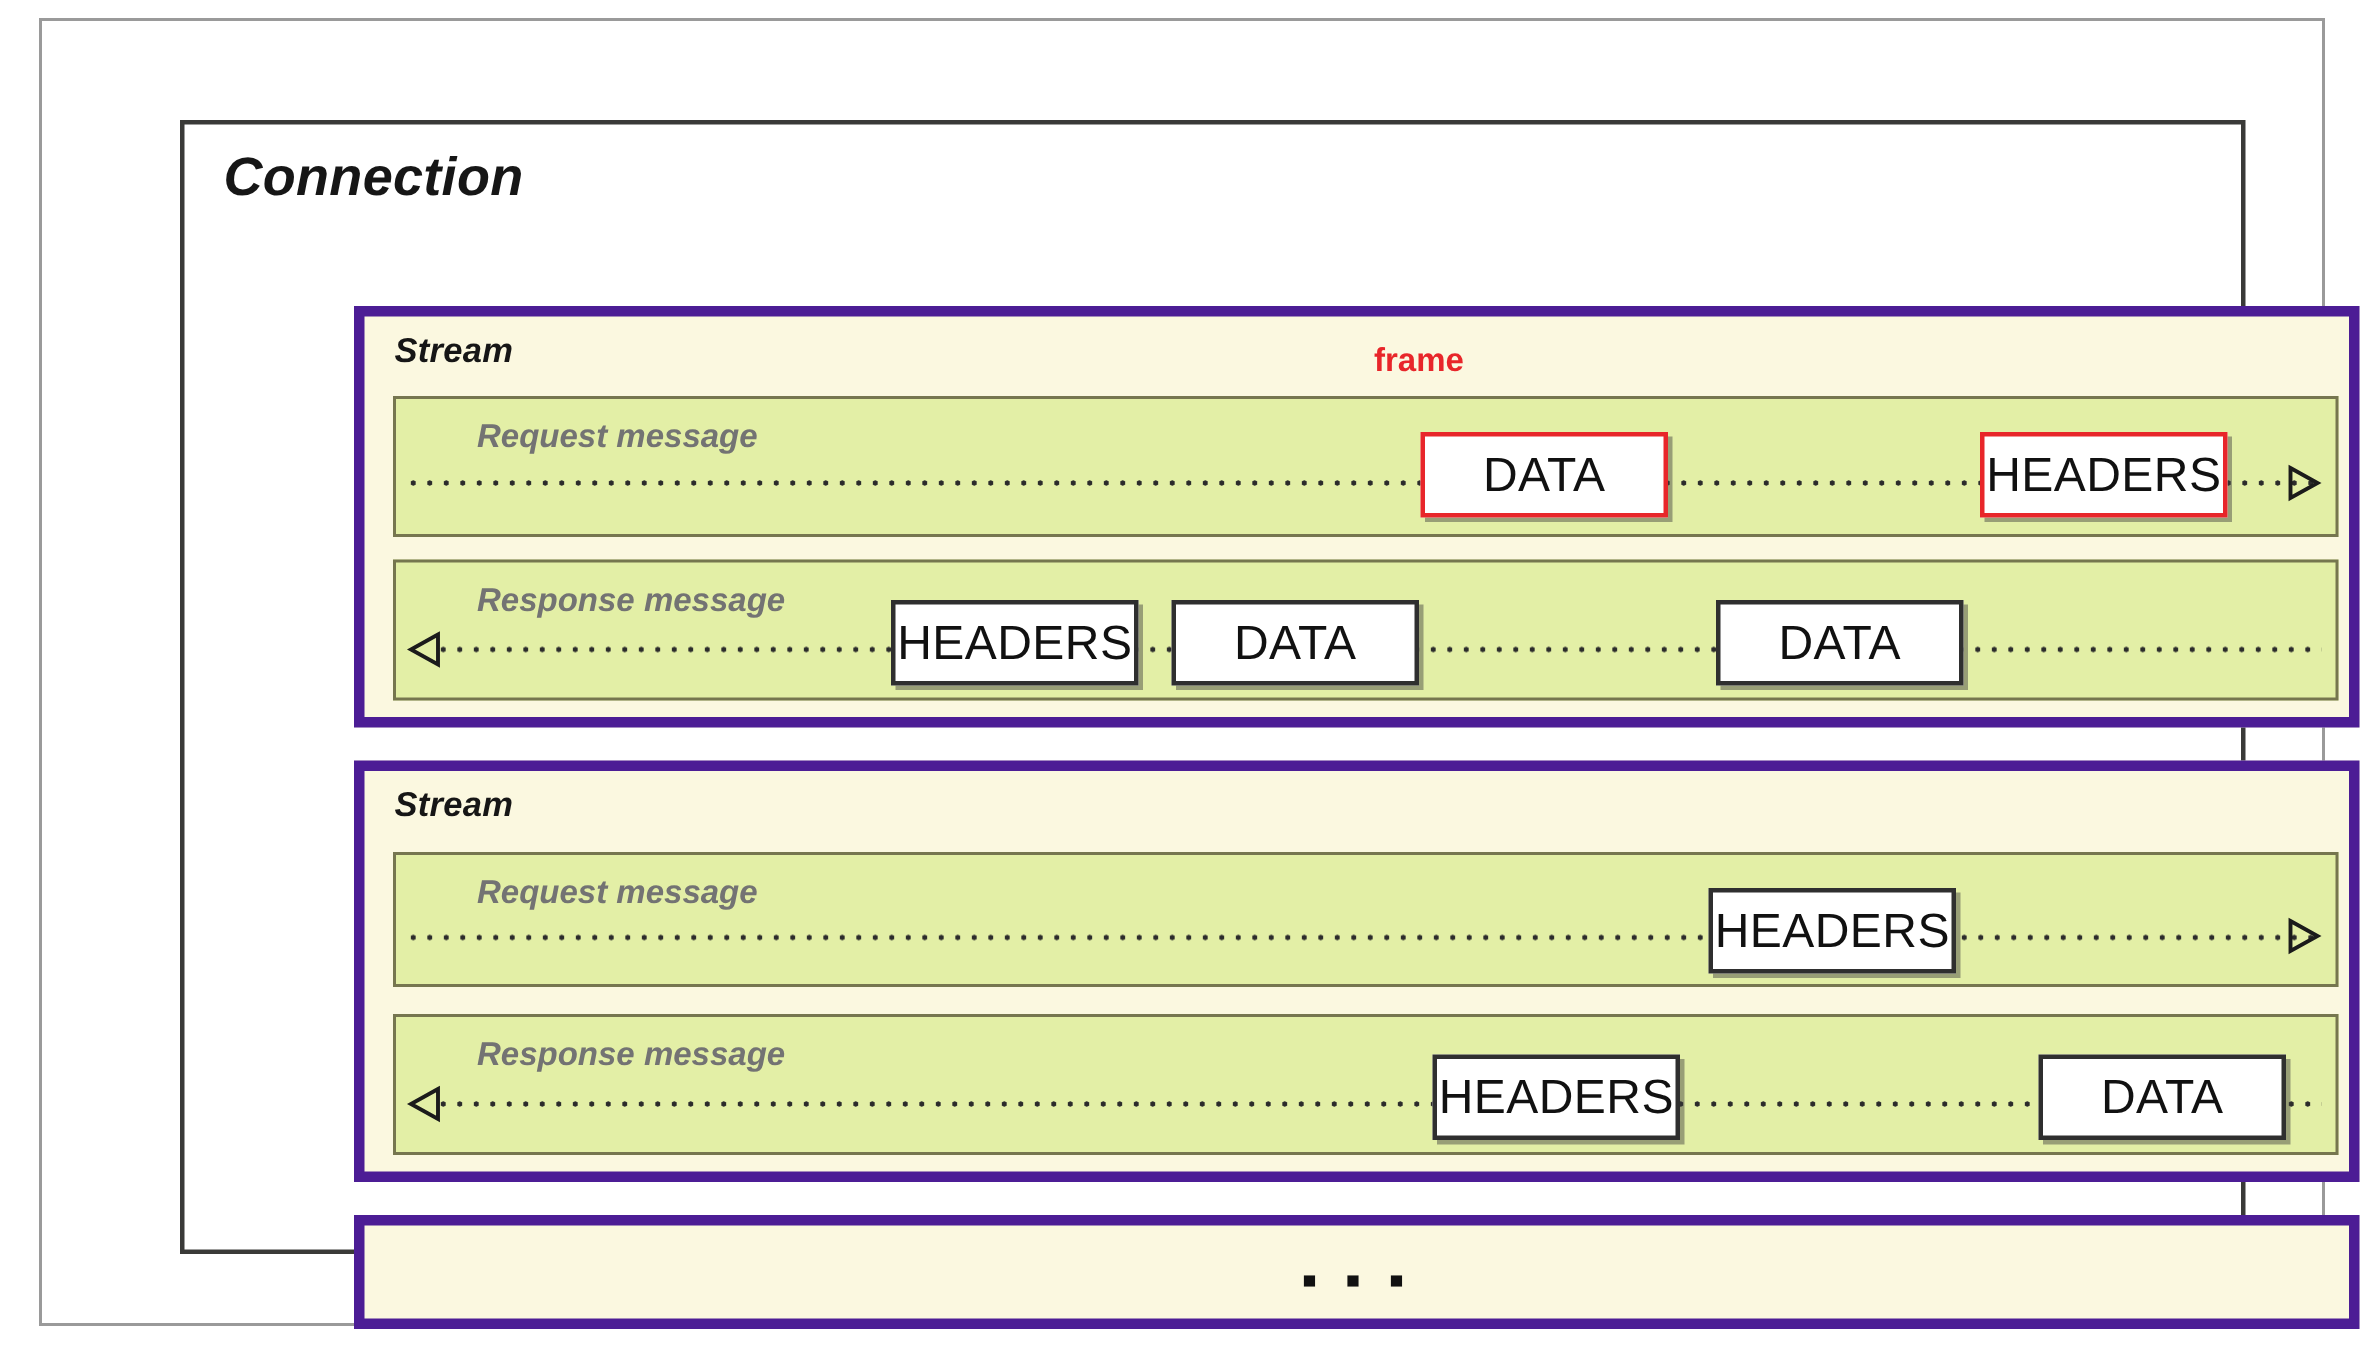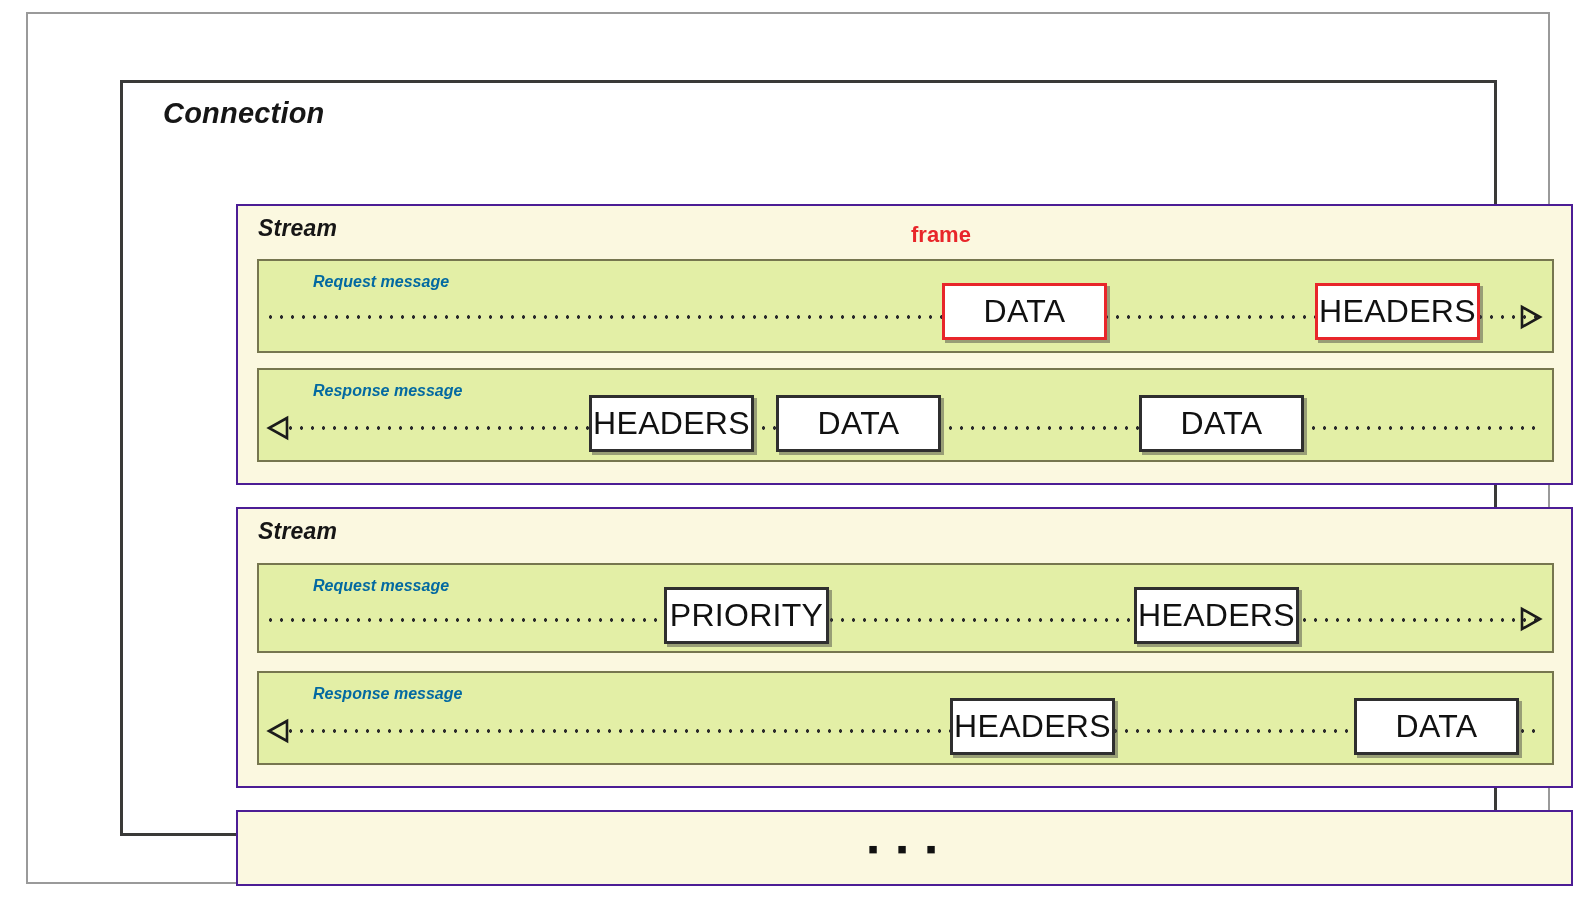--- a/index.html
+++ b/index.html
@@ -38,31 +38,31 @@
     box-sizing: border-box;
   }
   .box-title {
     font-style: italic;
     font-weight: bold;
     color: #161616;
     letter-spacing: 0.2px;
   }
   #connection-title {
     position: absolute;
-    left: 40px;
+    left: 26px;
     top: 14px;
-    font-size: 29px;
+    font-size: 36px;
     text-align: center;
   }
 
   
   .stream-box {
     position: absolute;
     background: #fbf8e0;
-    border: 2px solid #4c1d95;
+    border: 7px solid #4c1d95;
     box-sizing: border-box;
   }
   #stream-1 { left: 113px; top: 121px; width: 1337px; height: 281px; }
   #stream-2 { left: 113px; top: 424px; width: 1337px; height: 281px; }
   #stream-3 { left: 113px; top: 727px; width: 1337px; height: 76px; }
   .stream-title {
     position: absolute;
     left: 20px;
     top: 9px;
     font-size: 23px;
@@ -71,24 +71,24 @@
   
   .msg-row {
     position: absolute;
     background: #e3efa6;
     border: 2px solid #76764f;
     box-sizing: border-box;
   }
   .msg-label {
     position: absolute;
     top: 12px;
-    font-size: 16px;
+    font-size: 22px;
     font-style: italic;
     font-weight: bold;
-    color: #0369a1;
+    color: #737373;
     white-space: nowrap;
   }
   .msg-label.req { left: 54px; }
   .msg-label.res { left: 54px; }
 
   
   #row-1 { left: 19px; top: 53px;  width: 1297px; height: 94px; }
   #row-2 { left: 19px; top: 162px; width: 1297px; height: 94px; }
   #row-3 { left: 19px; top: 54px;  width: 1297px; height: 90px; }
   #row-4 { left: 19px; top: 162px; width: 1297px; height: 94px; }
@@ -197,21 +197,20 @@
     </div>
 
     <div id="stream-2" class="stream-box">
       <div class="stream-title box-title">Stream</div>
 
       <div id="row-3" class="msg-row">
         <div class="msg-label req">Request message</div>
 
         <div class="dotline" style="left:6px; top:53px; width:1272px;"></div>
 
-        <div class="frame-box" style="left:405px; top:22px; width:165px; height:57px;">PRIORITY</div>
 
         <div class="frame-box" style="left:875px; top:22px; width:165px; height:57px;">HEADERS</div>
 
         <svg class="arrow" style="left:1259px; top:41px;" viewBox="0 0 26 26">
           <polygon points="4,3 22,13 4,23" fill="none" stroke="#1b1b1b" stroke-width="2.6" stroke-linejoin="miter"></polygon>
         </svg>
       </div>
 
       <div id="row-4" class="msg-row">
         <div class="msg-label res">Response message</div>

